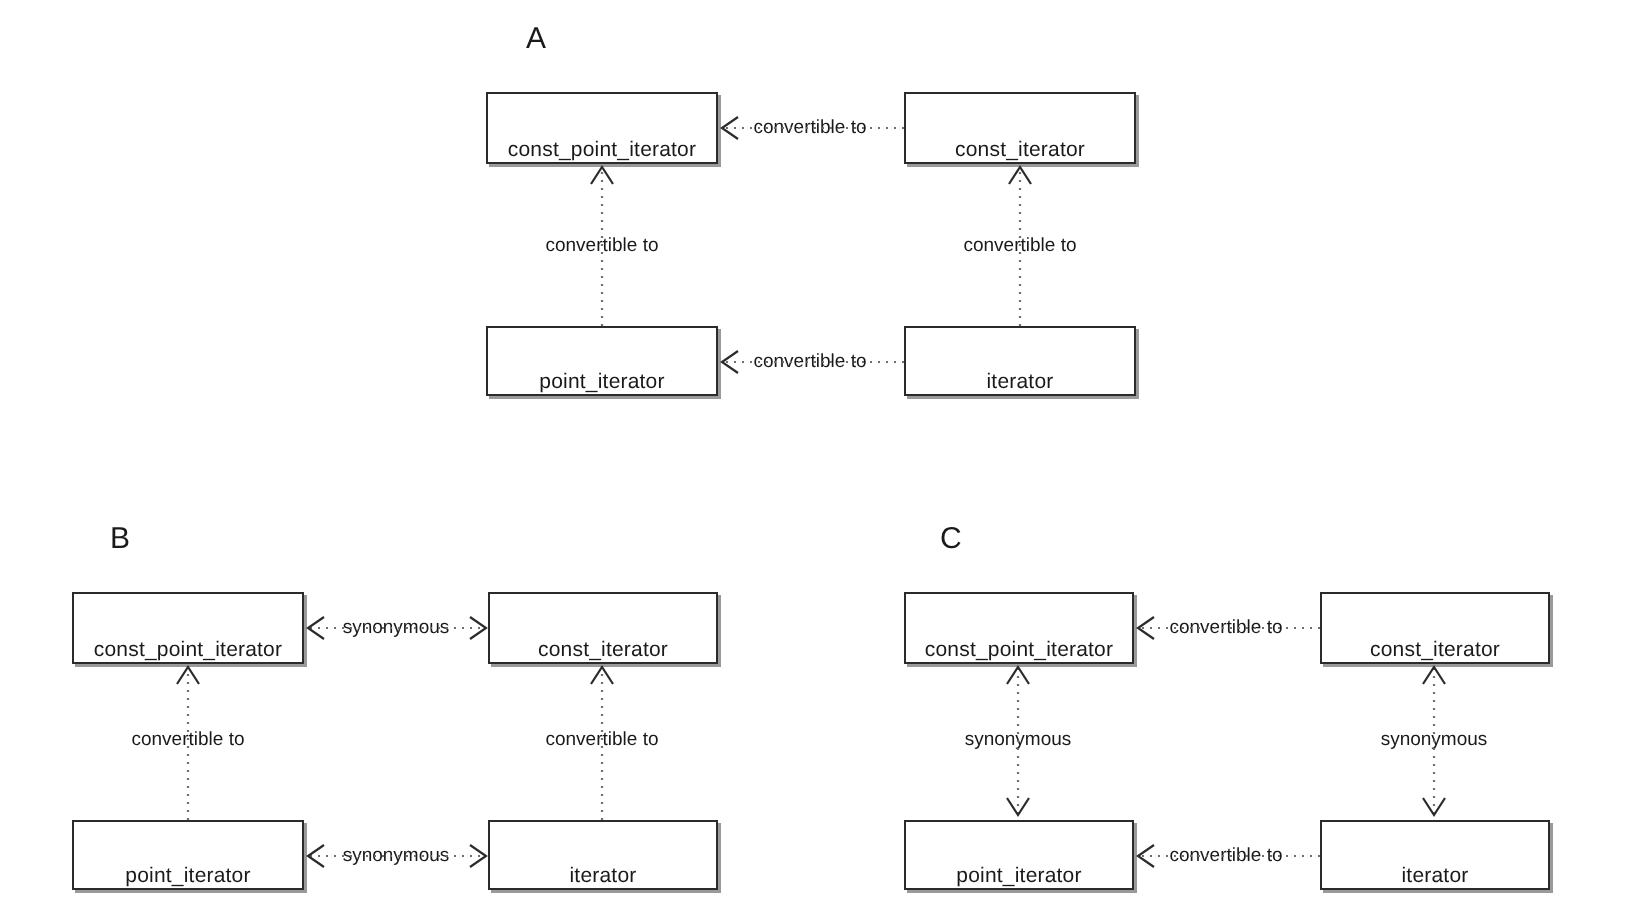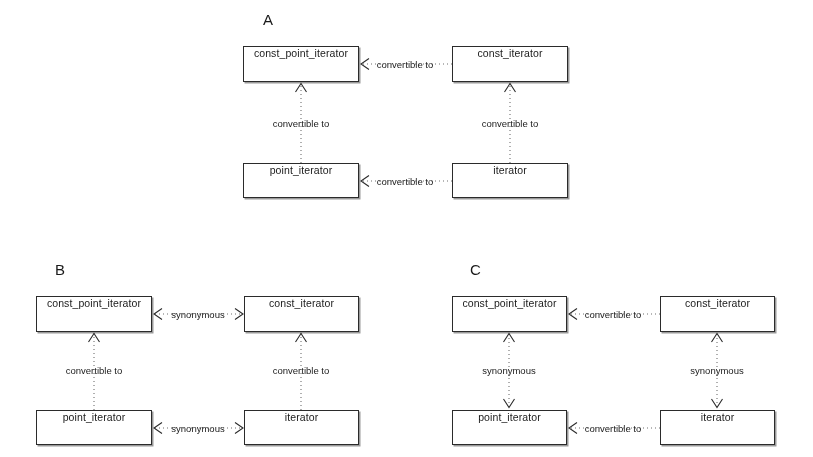--- a/index.html
+++ b/index.html
@@ -29,21 +29,21 @@
     font-family: "Liberation Sans", sans-serif;
     white-space: nowrap;
   }
   .node-box {
     position: absolute;
     box-sizing: border-box;
     border: 1px solid #2b2b2b;
     background: #ffffff;
     box-shadow: 1.5px 1.5px 0 0 #9a9a9a;
     display: flex;
-    align-items: flex-start;
+    align-items: flex-end;
     justify-content: center;
   }
   .node-label {
     font-size: 10.5px;
     line-height: 12px;
     color: #1a1a1a;
     white-space: nowrap;
     font-family: "Liberation Sans", sans-serif;
     letter-spacing: 0.1px;
   }

